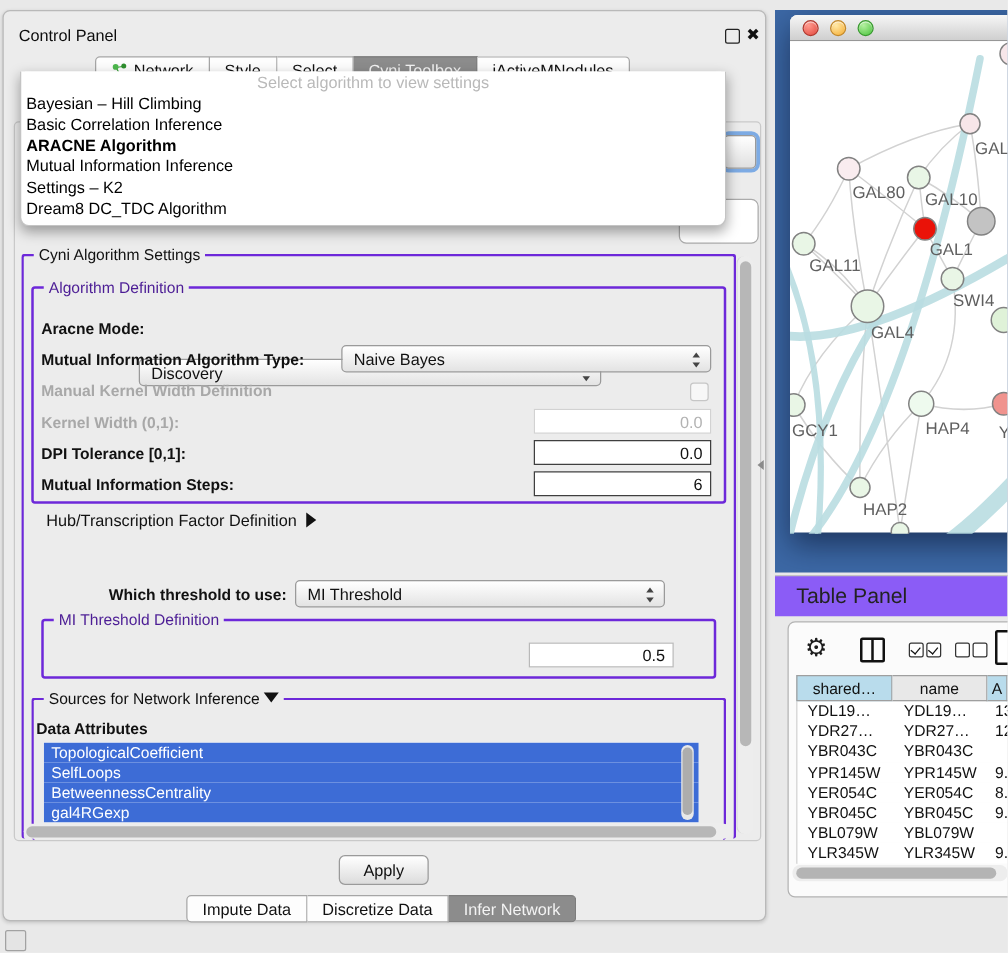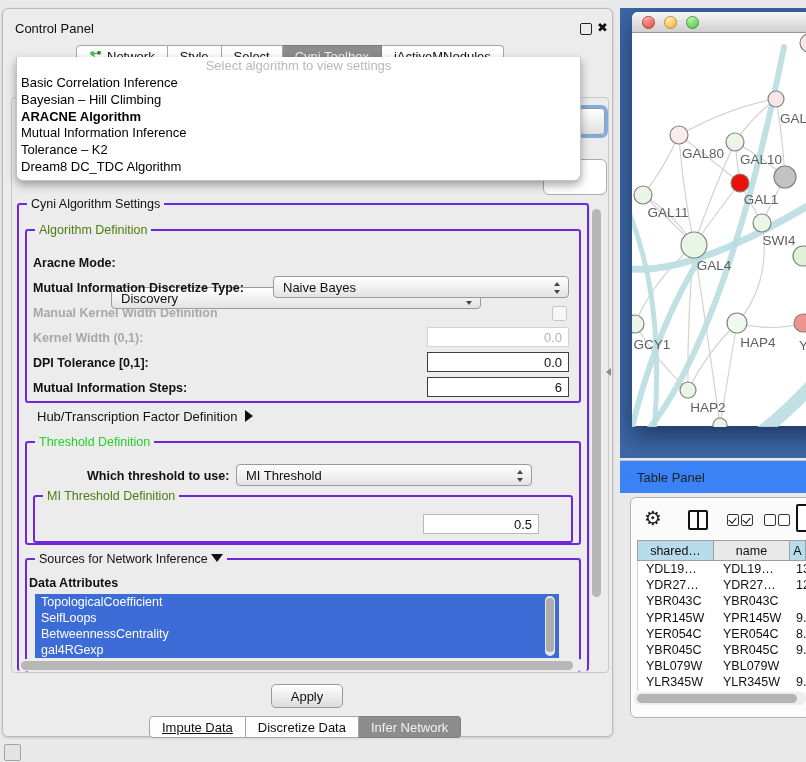--- a/index.html
+++ b/index.html
@@ -11,37 +11,37 @@
   .cp-card{left:2px;top:8px;width:609px;height:727px;background:#ececec;
            border:1px solid #b9b9b9;border-radius:6px;box-shadow:0 1px 3px rgba(0,0,0,.15);}
   .cp-title{left:12px;top:12px;font-size:13px;color:#0d0d0d;}
   .float-box{left:577px;top:14px;width:10px;height:10px;border:1.5px solid #222;border-radius:2px;}
   .close-x{left:594px;top:11px;font-size:13px;font-weight:bold;color:#111;}
 
   
   .segbar{display:flex;height:22px;}
   .seg{display:flex;align-items:center;gap:5px;padding:0 12px;background:#fdfdfd;
        border:1px solid #a6a6a6;border-left:none;font-size:13px;color:#111;white-space:nowrap;}
-  .seg:first-child{border-left:1px solid #a6a6a6;border-radius:4px 0 0 4px;text-decoration:underline;}
+  .seg:first-child{border-left:1px solid #a6a6a6;border-radius:4px 0 0 4px;}
   .seg:last-child{border-radius:0 4px 4px 0;}
   .seg.sel{background:#8c8c8c;color:#f3f3f3;border-color:#7d7d7d;}
 
   
   .popup{left:16px;top:57px;width:563px;height:123px;background:#fff;z-index:50;
          border:1px solid #c4c4c4;border-top:none;border-radius:0 0 7px 7px;
          box-shadow:0 4px 10px rgba(0,0,0,.35);overflow:hidden;}
   .popup .ph{height:18px;text-align:center;color:#b9b9b9;font-size:13px;line-height:18px;}
   .popup .it{height:16.8px;line-height:16.8px;font-size:13px;padding-left:4px;color:#000;}
   .popup .it.b{font-weight:bold;}
 
   
   .outer-panel{left:8px;top:88px;width:596px;height:574px;border:1px solid #c9c9c9;border-radius:4px;}
   .group{position:absolute;border:2px solid #6d28d9;border-radius:3px;}
   .group-label{position:absolute;top:-8px;left:8px;background:#ececec;padding:0 4px;font-size:12.5px;white-space:nowrap;}
-  .g-blue{color:#4d7c0f;} .g-green{color:#27d127;} .g-black{color:#111;}
+  .g-blue{color:#4c1d95;} .g-green{color:#27d127;} .g-black{color:#111;}
   .flabel{position:absolute;font-size:12.5px;font-weight:bold;color:#111;white-space:nowrap;}
   .flabel.dis{color:#a8a8a8;}
   .plain{position:absolute;font-size:13px;color:#111;white-space:nowrap;}
 
   .combo{position:absolute;height:22px;border:1px solid #9a9a9a;border-radius:4px;
          background:linear-gradient(#ffffff,#e3e3e3);display:flex;align-items:center;
          padding-left:9px;font-size:13px;box-sizing:border-box;}
   .spin{position:absolute;right:7px;top:4px;width:7px;height:14px;}
   .spin:before,.spin:after{content:"";position:absolute;left:0;border-left:3.5px solid transparent;border-right:3.5px solid transparent;}
   .spin:before{top:1px;border-bottom:4px solid #444;}
@@ -82,22 +82,22 @@
   .mac-window{position:absolute;left:12px;top:4px;width:200px;height:414px;background:#fff;
               border-radius:6px 0 0 0;box-shadow:0 10px 24px rgba(5,15,40,.55);}
   .mac-titlebar{height:20px;background:linear-gradient(#f6f6f6,#cfcfcf);border-bottom:1px solid #979797;
                 border-radius:6px 0 0 0;display:flex;align-items:center;padding-left:10px;gap:9px;}
   .light{width:11px;height:11px;border-radius:50%;box-shadow:inset 0 1px 1px rgba(255,255,255,.7);}
   .light.red{background:radial-gradient(circle at 35% 30%,#ff9a8e,#e2473c);border:.5px solid #b03a30;}
   .light.yellow{background:radial-gradient(circle at 35% 30%,#ffe9a8,#f5ab2e);border:.5px solid #c2882a;}
   .light.green{background:radial-gradient(circle at 35% 30%,#b4f0a0,#47c23a);border:.5px solid #3a9a30;}
 
   
-  .tp-header{left:620px;top:460px;width:186px;height:33px;background:#3b82f6;border-top:1px solid #c2c2c2;
-             display:flex;align-items:center;padding-left:17px;font-size:13px;color:#222;box-sizing:border-box;}
+  .tp-header{left:620px;top:460px;width:186px;height:33px;background:#8b5cf6;border-top:1px solid #c2c2c2;
+             display:flex;align-items:center;padding-left:17px;font-size:17px;color:#222;box-sizing:border-box;}
   .tp-card{left:630px;top:497px;width:190px;height:219px;background:#fbfbfb;border:1px solid #b3b3b3;border-radius:6px;}
   .gear{left:644px;top:506px;font-size:20px;color:#1c1c1c;}
   .colsplit{left:688px;top:510px;width:16px;height:16px;border:2px solid #111;border-radius:2px;}
   .colsplit:before{content:"";position:absolute;left:6.5px;top:0;width:2px;height:16px;background:#111;}
   .cb{position:absolute;width:10px;height:10px;border:1.6px solid #333;border-radius:2px;background:#fff;}
   .cb.checked:before{content:"";position:absolute;left:2px;top:1px;width:4px;height:6px;
                      border-right:1.8px solid #111;border-bottom:1.8px solid #111;transform:rotate(40deg);}
   .doc-icon{left:796px;top:504px;width:20px;height:24px;border:2px solid #111;border-radius:2px;background:#fff;}
 
   .tbl{left:637px;top:540px;width:169px;}
@@ -157,42 +157,39 @@
   </div>
 
   <div class="group" style="left:22px;top:220px;width:552px;height:170px;">
     <span class="group-label g-blue">Algorithm Definition</span>
   </div>
   <span class="flabel" style="left:30px;top:247px;">Aracne Mode:</span>
   <div class="combo" style="left:108px;top:242px;width:370px;margin-top:36px;">
     <span>Discovery</span>
     <span class="spin"></span>
   </div>
-  <span class="flabel" style="left:30px;top:272px;">Mutual Information Discretize Type:</span>
+  <span class="flabel" style="left:30px;top:272px;">Mutual Information Algorithm Type:</span>
   <div class="combo" style="left:270px;top:267px;width:296px;">
     <span>Naive Bayes</span>
     <span class="spin"></span>
   </div>
   <span class="flabel dis" style="left:30px;top:297px;">Manual Kernel Width Definition</span>
   <div class="checkbox" style="left:549px;top:297px;"></div>
   <span class="flabel dis" style="left:30px;top:322px;">Kernel Width (0,1):</span>
   <div class="field dis" style="left:424px;top:318px;width:142px;">0.0</div>
   <span class="flabel" style="left:30px;top:347px;">DPI Tolerance [0,1]:</span>
   <div class="field dark" style="left:424px;top:343px;width:142px;">0.0</div>
   <span class="flabel" style="left:30px;top:372px;">Mutual Information Steps:</span>
   <div class="field dark" style="left:424px;top:368px;width:142px;">6</div>
 
   <span class="plain" style="left:34px;top:400px;">
     <span>Hub/Transcription Factor Definition</span>
     &nbsp;<span class="tri-right"></span>
   </span>
 
-  <div class="group" style="left:22px;top:432px;width:552px;height:100px;">
-    <span class="group-label g-green">Threshold Definition</span>
-  </div>
   <span class="flabel" style="left:84px;top:460px;">Which threshold to use:</span>
   <div class="combo" style="left:233px;top:455px;width:296px;">
     <span>MI Threshold</span>
     <span class="spin"></span>
   </div>
   <div class="group" style="left:30px;top:486px;width:536px;height:44px;">
     <span class="group-label g-blue">MI Threshold Definition</span>
   </div>
   <div class="field" style="left:420px;top:505px;width:116px;">0.5</div>
 
@@ -229,25 +226,25 @@
       </div>
       <div class="seg sel">
         <span>Infer Network</span>
       </div>
     </div>
 </div>
 
 <div class="abs popup">
   <div class="ph">Select algorithm to view settings</div>
   <div>
+      <div class="it">Bayesian – Hill Climbing</div>
       <div class="it">Basic Correlation Inference</div>
-      <div class="it">Bayesian – Hill Climbing</div>
       <div class="it b">ARACNE Algorithm</div>
       <div class="it">Mutual Information Inference</div>
-      <div class="it">Tolerance – K2</div>
+      <div class="it">Settings – K2</div>
       <div class="it">Dream8 DC_TDC Algorithm</div>
     </div>
 </div>
 
 <div class="abs mini-btn"></div>
 <div class="abs splitter-arrow"></div>
 
 <div class="abs net-frame">
   <div class="mac-window">
     <div class="mac-titlebar">

